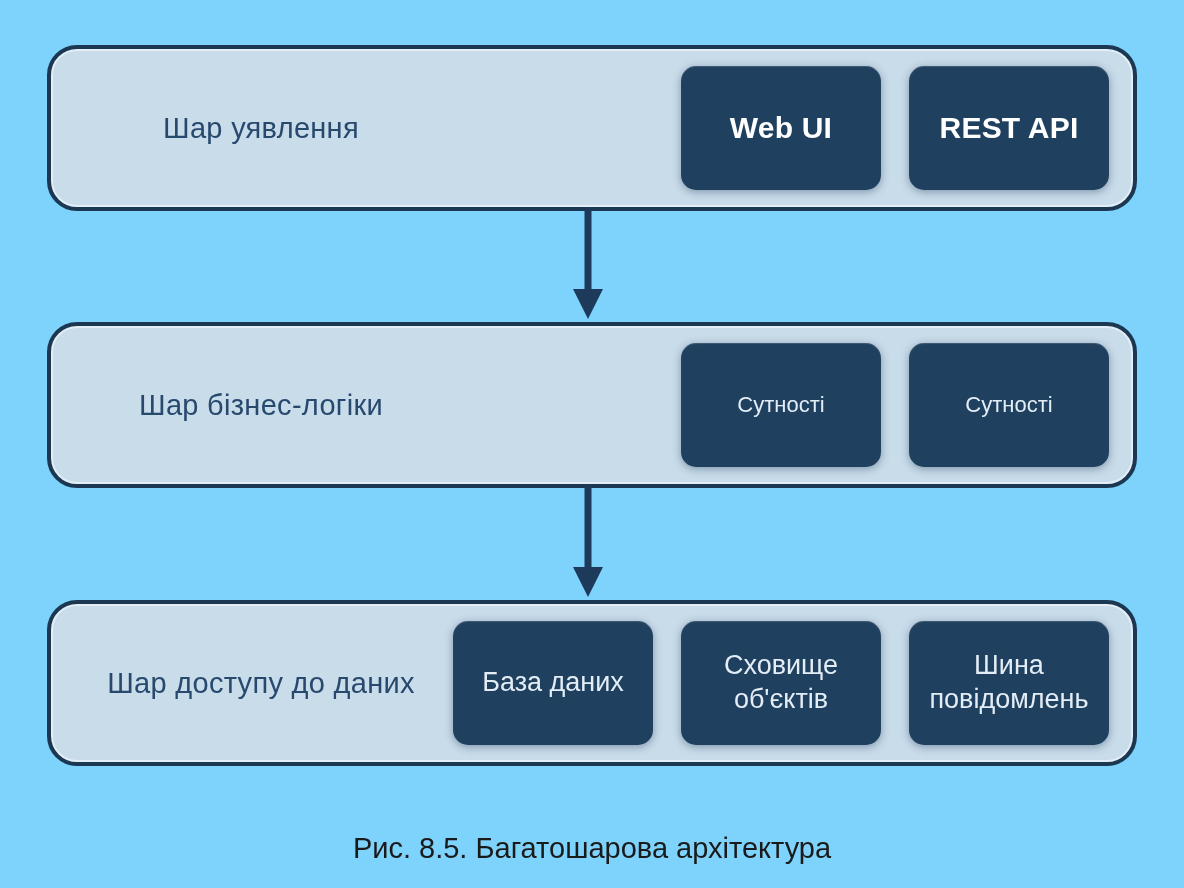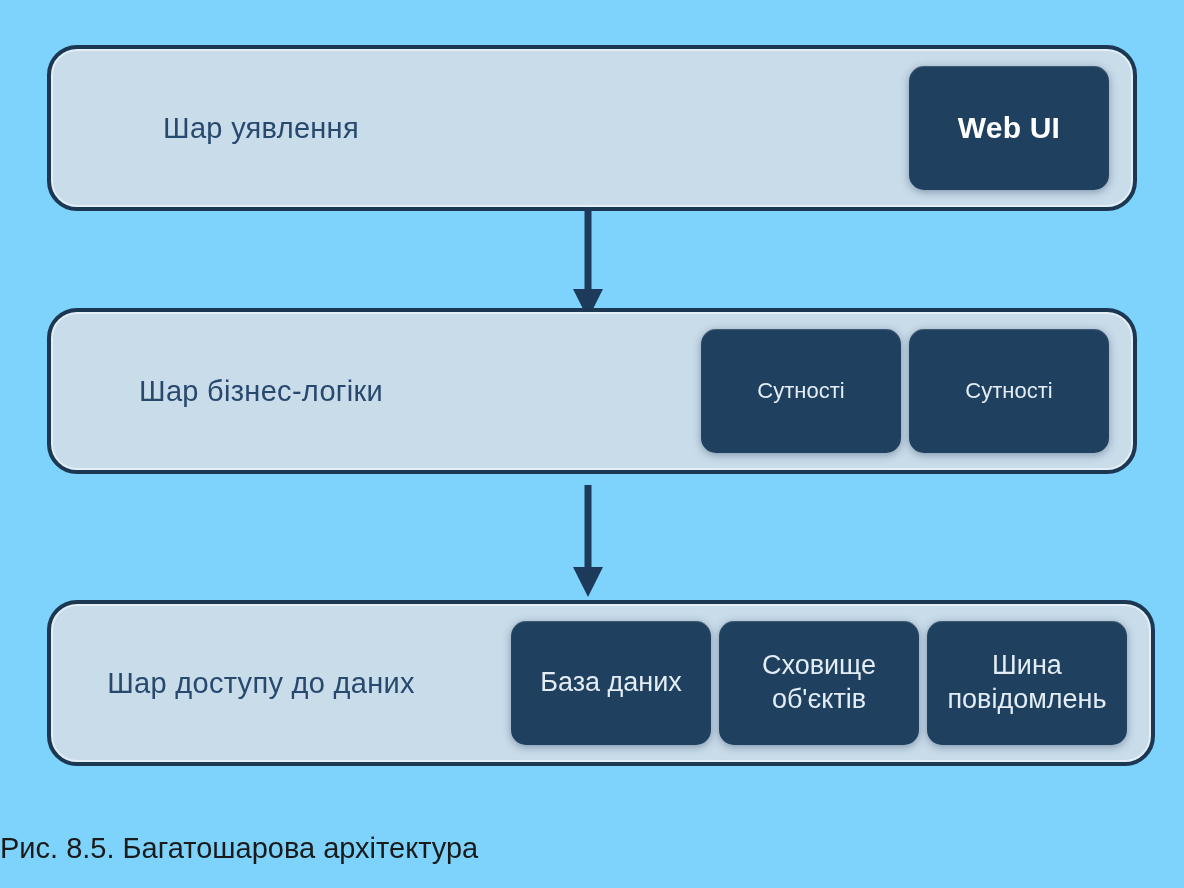--- a/index.html
+++ b/index.html
@@ -12,35 +12,35 @@
   }
   .layer{
     position:absolute;
     left:47px;width:1082px;height:158px;
     background:#c9dcea;
     border:4px solid #1b3752;
     border-radius:30px;
     box-shadow:inset 0 0 0 2px #e4eef6;
   }
   .layer-1{top:45px;}
-  .layer-2{top:308px;}
-  .layer-3{top:600px;padding-left:18px;}
+  .layer-2{top:322px;}
+  .layer-3{top:600px;}
   .layer-label{
     position:absolute;
     left:0;top:0;bottom:0;width:420px;
     display:flex;align-items:center;justify-content:center;
     color:#28496e;
     font-size:29px;
     letter-spacing:0.3px;
   }
   .boxes{
     position:absolute;
     right:24px;top:0;bottom:0;
     display:flex;align-items:center;
-    gap:8px;
+    gap:28px;
   }
   .box{
     width:200px;height:124px;
     background:#20405f;
     border-radius:15px;
     display:flex;align-items:center;justify-content:center;
     text-align:center;
     box-shadow:0 2px 8px rgba(35,64,95,0.45), inset 0 1px 1px rgba(255,255,255,0.15);
     color:#e3edf6;
     font-size:22px;
@@ -57,33 +57,35 @@
   .layer-3 .box{font-size:27px;}
   .arrow{
     position:absolute;
     left:568px;width:40px;
   }
   .arrow-1{top:207px;height:114px;}
   .arrow-2{top:485px;height:114px;}
   .caption{
     position:absolute;
     top:832px;left:0;width:100%;
+    text-align:center;
     color:#1a1a1a;
     font-size:29px;
   }
 </style>
 </head>
 <body>
 
 <div class="canvas">
 
   <div class="layer layer-1">
     <div class="layer-label">Шар уявлення</div>
     <div class="boxes">
       <div class="box">Web UI</div>
+      <div class="box">REST API</div>
     </div>
   </div>
 
   <svg class="arrow arrow-1" viewBox="0 0 40 114" xmlns="http://www.w3.org/2000/svg">
     <rect x="16.5" y="0" width="7" height="84" fill="#1e3a5a"></rect>
     <polygon points="5,82 35,82 20,112" fill="#1e3a5a"></polygon>
   </svg>
 
   <div class="layer layer-2">
     <div class="layer-label">Шар бізнес-логіки</div>

